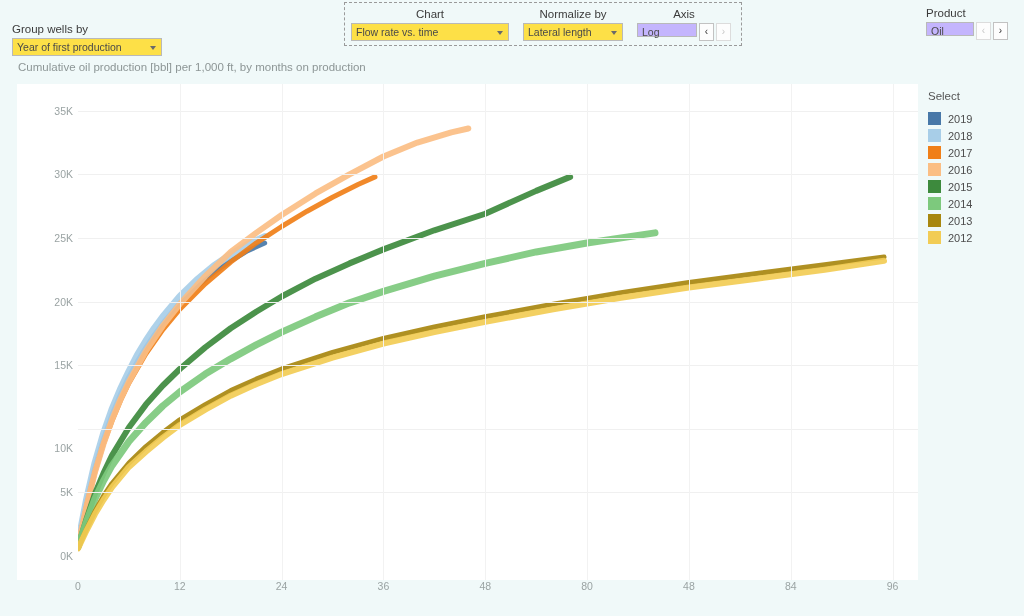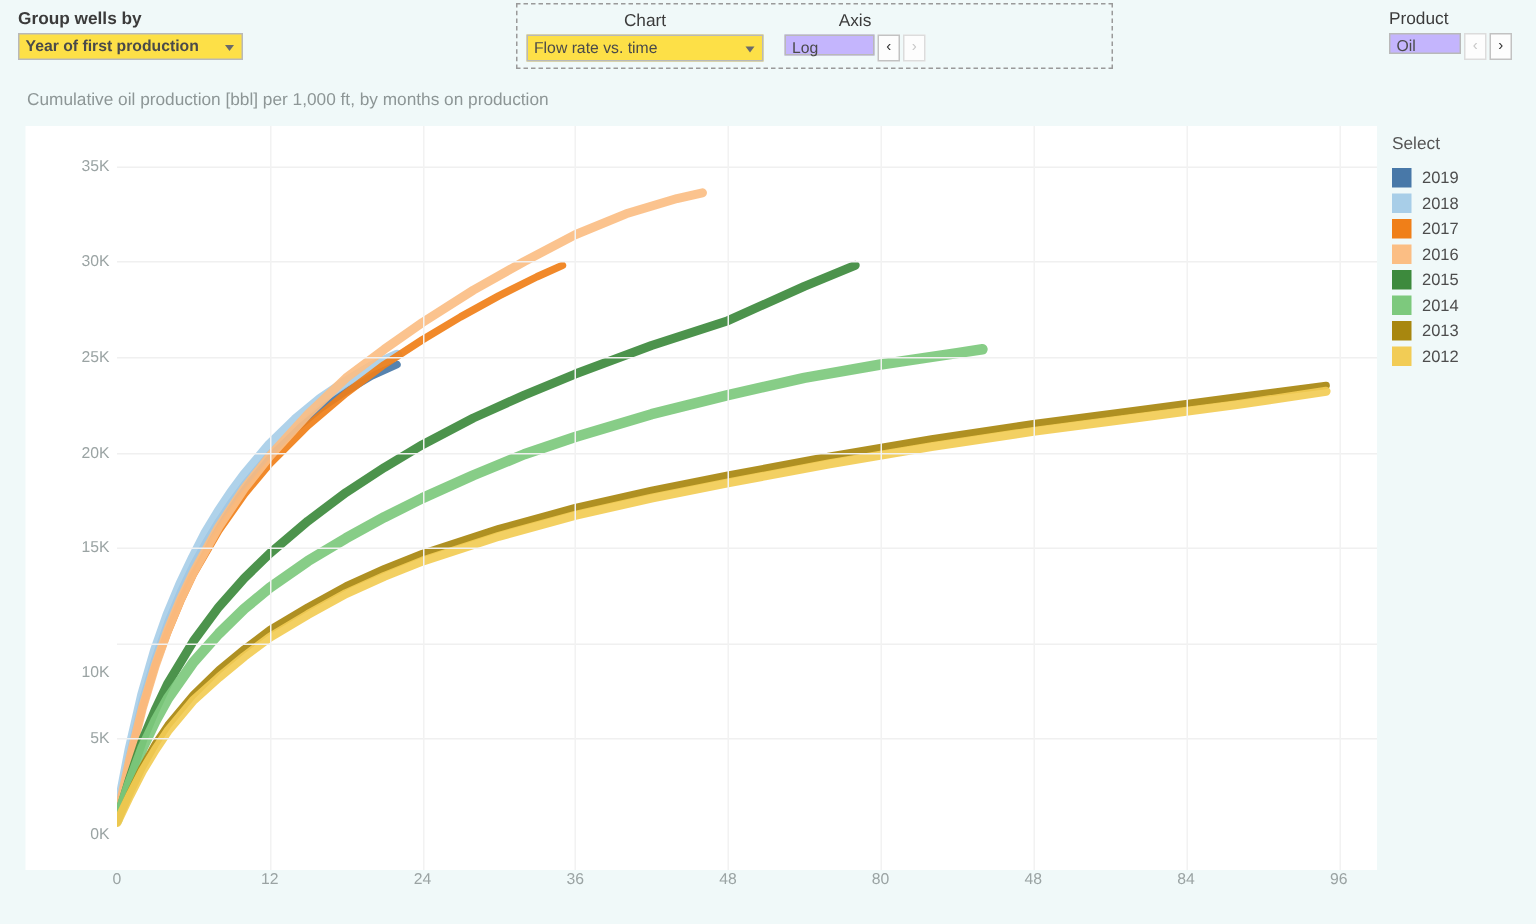--- a/index.html
+++ b/index.html
@@ -44,21 +44,21 @@
     margin-top: -1.5px;
     width: 0; height: 0;
     border-left: 3.5px solid transparent;
     border-right: 3.5px solid transparent;
     border-top: 4px solid #6a6a6a;
   }
 
   
   #group-wells {
     position: absolute;
-    left: 12px; top: 6px; font-weight: bold;
+    left: 12px; top: 22px;
   }
   #group-wells .select-box { width: 150px; }
 
   
   #center-panel {
     position: absolute;
     left: 344px; top: 2px;
     width: 398px; height: 44px;
     border: 1px dashed #9a9a9a;
     padding: 4px 6px 0 6px;
@@ -200,20 +200,27 @@
   <div id="center-panel">
 
     <div id="chart-ctrl">
       <div class="ctrl-label centered">Chart</div>
       <div class="select-box">
         <span>Flow rate vs. time</span>
         <span class="caret"></span>
       </div>
     </div>
 
+    <div id="normalize-ctrl">
+      <div class="ctrl-label centered">Normalize by</div>
+      <div class="select-box">
+        <span>Lateral length</span>
+        <span class="caret"></span>
+      </div>
+    </div>
 
     <div id="axis-ctrl">
       <div class="ctrl-label centered">Axis</div>
       <div class="spinner-row">
         <div class="spin-field">Log</div>
         <div class="spin-btn">‹</div>
         <div class="spin-btn disabled">›</div>
       </div>
     </div>
 

